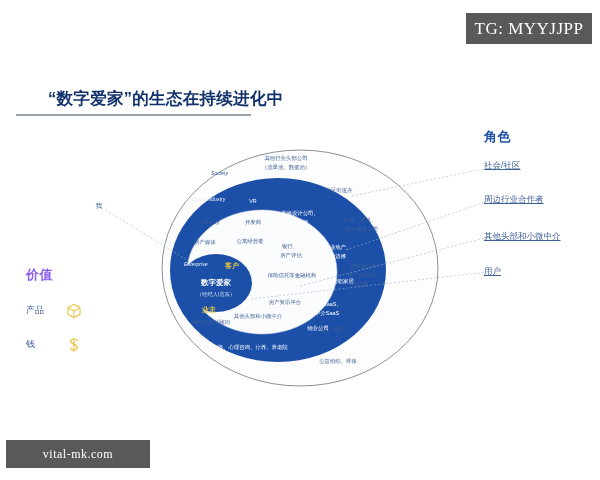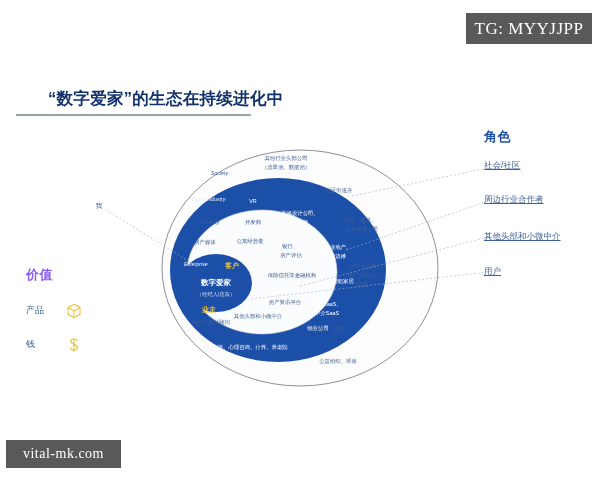--- a/index.html
+++ b/index.html
@@ -36,23 +36,23 @@
   #wm-top {
     right: 8px;
     top: 13px;
     width: 126px;
     height: 31px;
     font-size: 17px;
   }
   #wm-bottom {
     left: 6px;
     bottom: 12px;
-    width: 115px;
+    width: 144px;
     height: 28px;
-    font-size: 14px;
+    font-size: 12px;
   }
 
   
   #title-block {
     position: absolute;
     left: 16px;
     top: 88px;
     width: 260px;
   }
   #page-title {

